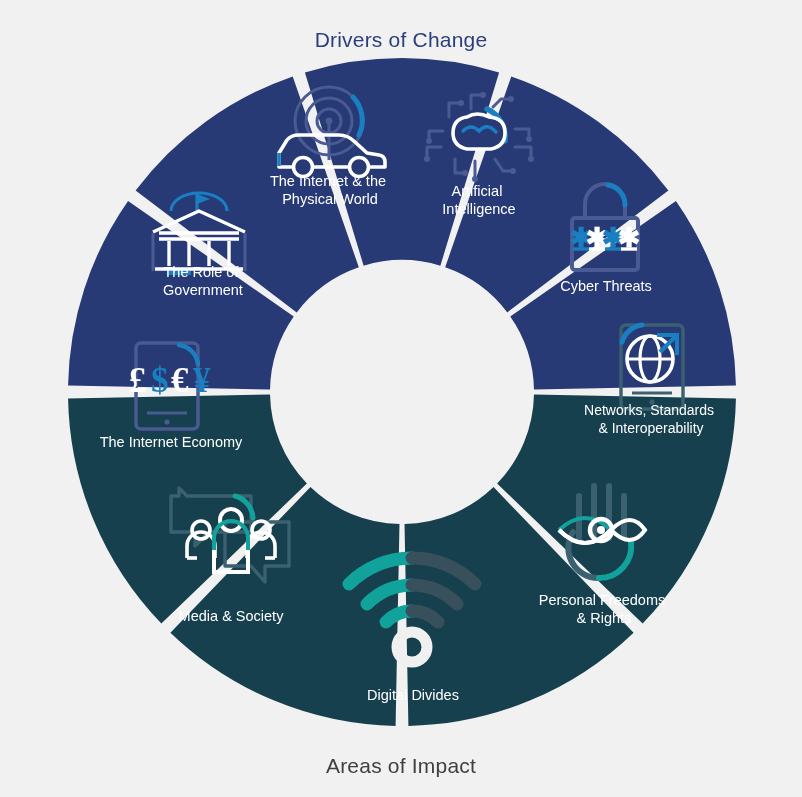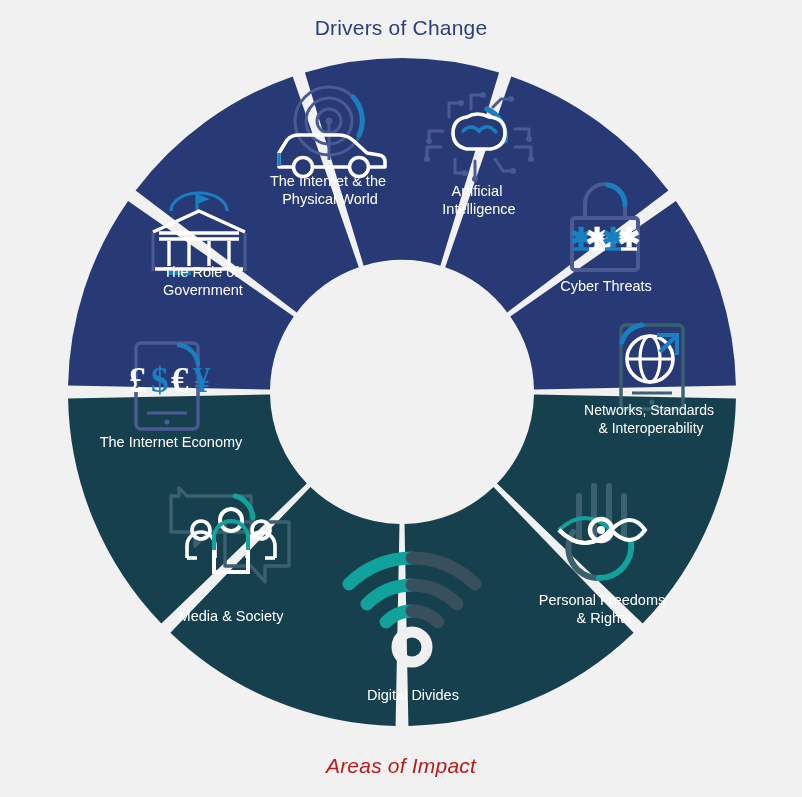--- a/index.html
+++ b/index.html
@@ -8,21 +8,21 @@
     background:#f1f1f1;
     font-family:"Liberation Sans", sans-serif;
     overflow:hidden;
     position:relative;
   }
   #stage{position:absolute;inset:0;}
   .hdr{
     position:absolute;left:0;right:0;text-align:center;
     font-size:21px;letter-spacing:.2px;
   }
-  #title-top{top:16px;color:#2c3f7c;}
+  #title-top{top:28px;color:#2c3f7c;}
   #title-bottom{top:754px;color:#17505b;}
   svg#wheel{position:absolute;left:0;top:0;}
   .seg-label{
     fill:#ffffff;font-family:"Liberation Sans",sans-serif;
     font-size:14.5px;text-anchor:middle;
     paint-order:stroke;
   }
   .seg-label.sm{font-size:14px;}
 </style>
 </head>
@@ -235,14 +235,14 @@
       <text class="seg-label">
         <tspan x="413" y="700">Digital Divides</tspan>
       </text>
 
       <text class="seg-label">
         <tspan x="231" y="621">Media &amp; Society</tspan>
       </text>
     </g>
   </svg>
 
-  <div class="hdr" id="title-bottom" style="color: #b91c1c; font-style: italic;">Areas of Impact</div>
+  <div class="hdr" id="title-bottom" style="color: #404040;">Areas of Impact</div>
 </div>
 
 </body></html>

